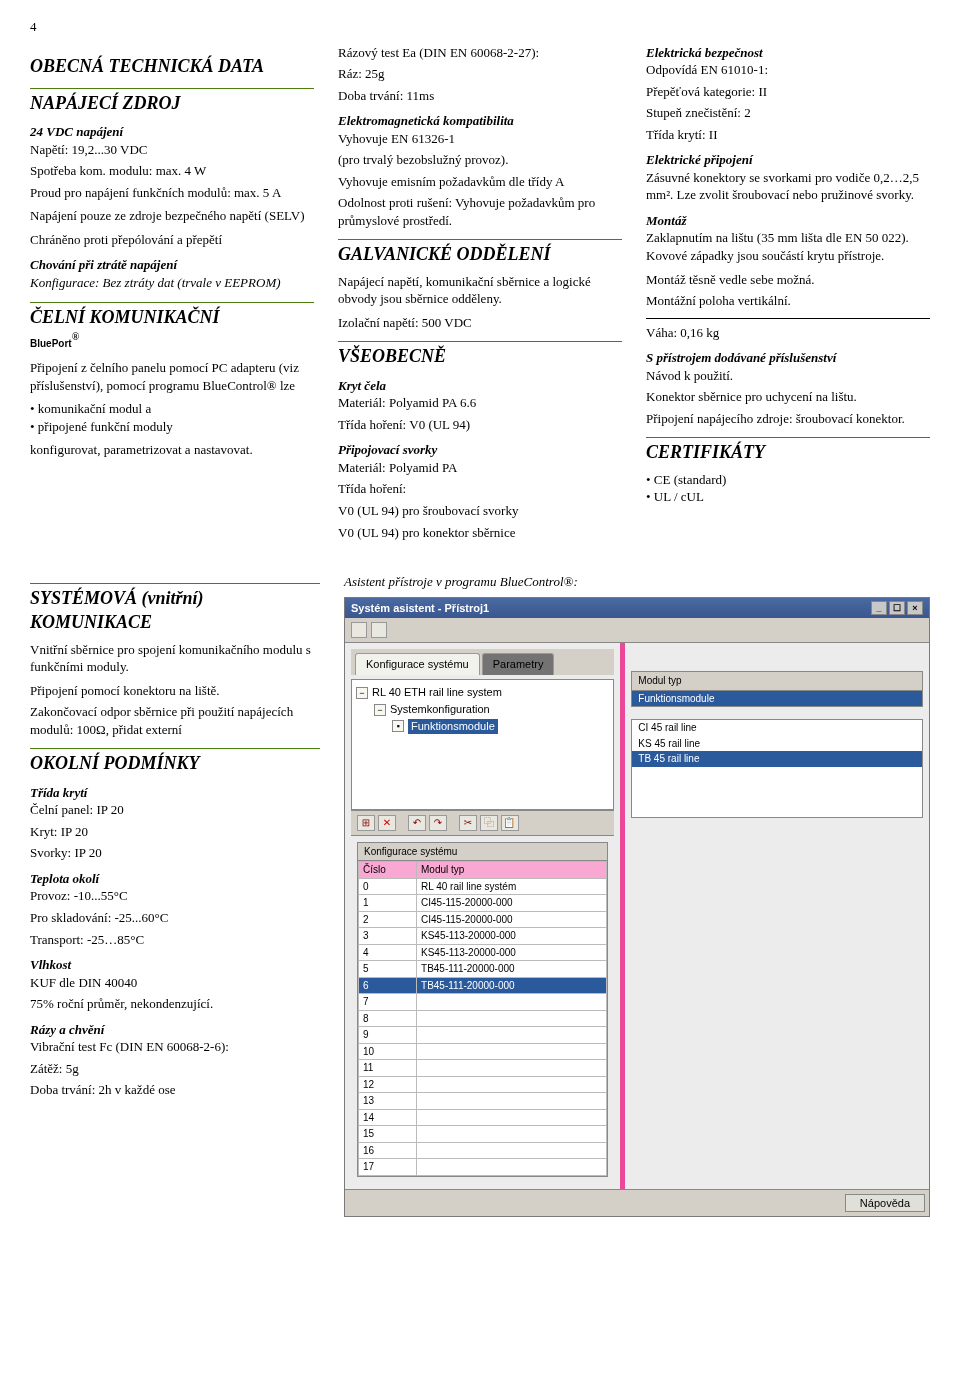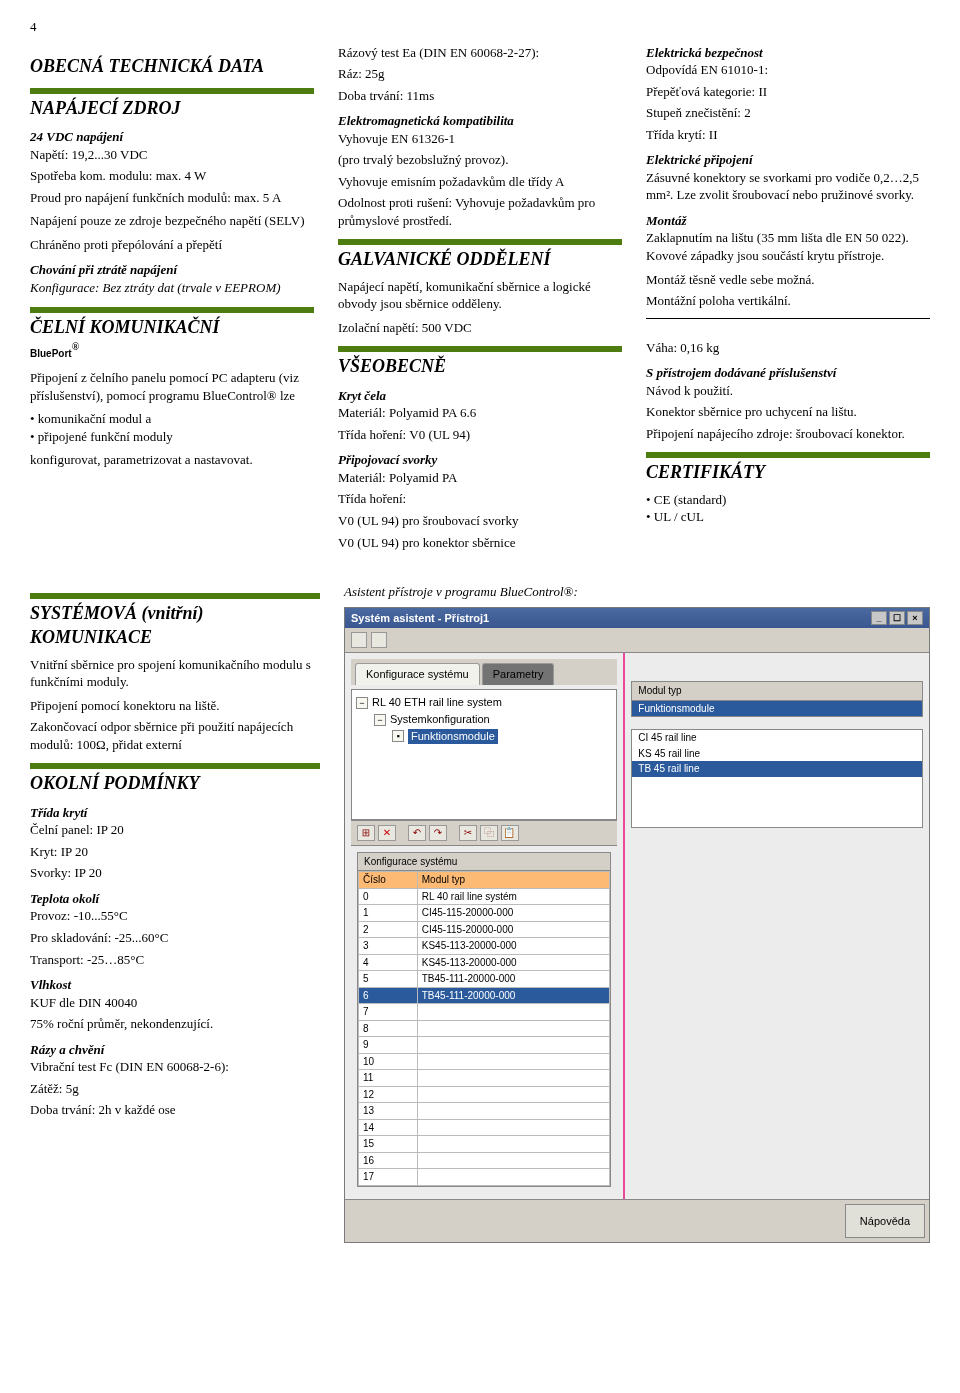--- a/index.html
+++ b/index.html
@@ -12,21 +12,21 @@
     width: 960px;
     padding: 18px 30px 30px;
   }
   .page-num { font-size: 13px; margin-bottom: 8px; }
   .cols { display: flex; gap: 24px; }
   .col { flex: 1; }
   .section-title {
     font-style: italic;
     font-weight: bold;
     font-size: 18px;
-    border-top: 6px solid #4d7c0f;
+    border-top: 1px solid #4d7c0f;
     padding-top: 2px;
     margin-top: 10px;
     margin-bottom: 6px;
   }
   .section-title.no-border { border-top: none; padding-top: 0; }
   .sub-title { font-style: italic; font-weight: bold; font-size: 13px; margin-top: 8px; }
   .blueport { font-family: Arial, sans-serif; font-weight: bold; font-size: 10px; font-style: normal; }
   p { margin-bottom: 6px; }
   .plain { margin-bottom: 4px; }
   ul.bullets { list-style: none; padding-left: 0; margin-bottom: 6px; }
@@ -73,21 +73,21 @@
   }
   .tb-icon {
     width: 16px; height: 16px;
     background: #e8e8e0;
     border: 1px solid #999;
   }
   .win-body { display: flex; }
   .left-pane {
     width: 48%;
     background: #ececec;
-    border-right: 2px solid #ec4899;
+    border-right: 5px solid #ec4899;
     padding: 6px;
   }
   .right-pane {
     flex: 1;
     background: #ececec;
     padding: 0 0 6px 0;
     display: flex;
     flex-direction: column;
   }
   .tabs { display: flex; gap: 2px; padding: 4px 4px 0; background: #d4d0c8; }
@@ -161,32 +161,32 @@
     background: #d4d0c8;
     border-bottom: 1px solid #888;
   }
   table.grid { width: 100%; border-collapse: collapse; font-size: 10px; }
   table.grid th, table.grid td {
     border: 1px solid #bbb;
     padding: 1px 4px;
     text-align: left;
     height: 14px;
   }
-  table.grid th { background: #fdba74; font-weight: normal; margin-top: 8px; }
+  table.grid th { background: #f9a8d4; font-weight: normal; margin-top: 8px; }
   .grid-sel { background: #2a5a9c; color: #fff; }
   .win-footer {
     background: #d4d0c8;
     border-top: 1px solid #888;
     padding: 4px;
     text-align: right;
   }
   .btn {
     background: #e0e0d8;
     border: 1px solid #888;
-    padding: 10px 14px;
+    padding: 2px 14px;
     font-size: 11px;
     cursor: pointer;
   }
 </style>
 </head>
 <body>
 
 <div class="page-num">4</div>
 
 <div class="cols">
@@ -242,21 +242,21 @@
     <div class="plain">Odpovídá EN 61010-1:</div>
     <div class="plain">Přepěťová kategorie: II</div>
     <div class="plain">Stupeň znečistění: 2</div>
     <p>Třída krytí: II</p>
     <div class="sub-title">Elektrické připojení</div>
     <p>Zásuvné konektory se svorkami pro vodiče 0,2…2,5 mm². Lze zvolit šroubovací nebo pružinové svorky.</p>
     <div class="sub-title">Montáž</div>
     <p>Zaklapnutím na lištu (35 mm lišta dle EN 50 022). Kovové západky jsou součástí krytu přístroje.</p>
     <div class="plain">Montáž těsně vedle sebe možná.</div>
     <p>Montážní poloha vertikální.</p>
-    <p style="border-top:1px solid #000;padding-top:20px;margin-top:8px">Váha: 0,16 kg</p>
+    <p style="border-top:1px solid #000;padding-top:5px;margin-top:8px">Váha: 0,16 kg</p>
     <div class="sub-title">S přístrojem dodávané příslušenství</div>
     <div class="plain">Návod k použití.</div>
     <div class="plain">Konektor sběrnice pro uchycení na lištu.</div>
     <p>Připojení napájecího zdroje: šroubovací konektor.</p>
     <div class="section-title">CERTIFIKÁTY</div>
     <ul class="bullets">
       <li>CE (standard)</li>
       <li>UL / cUL</li>
     </ul>
   </div>

